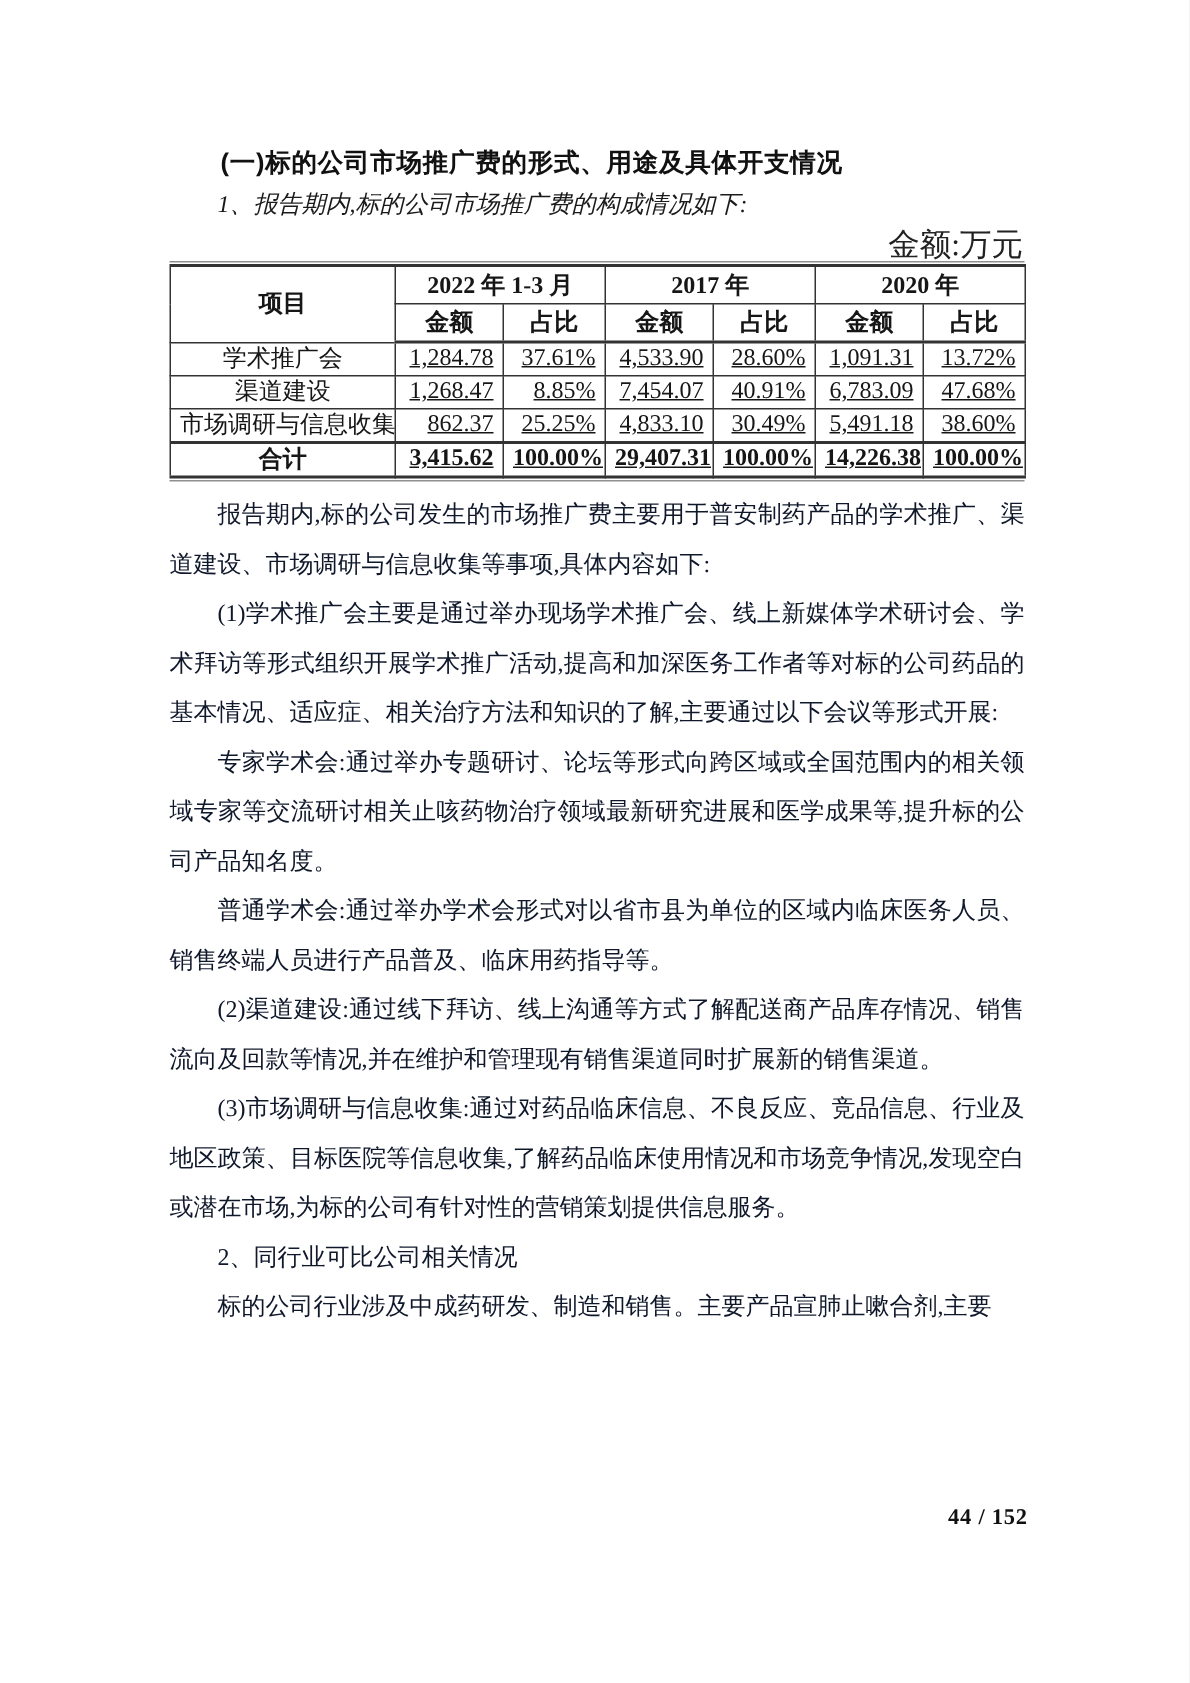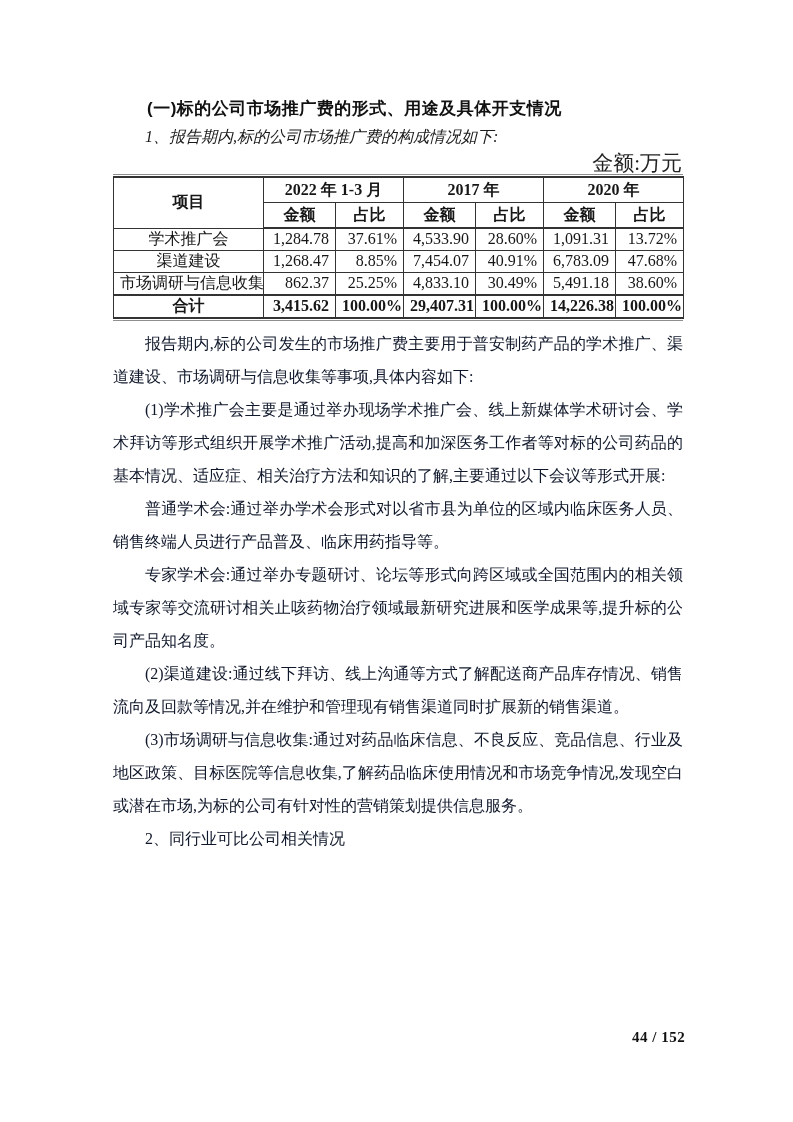--- a/index.html
+++ b/index.html
@@ -29,29 +29,29 @@
   }
   table.fee th,table.fee td{
     border:1px solid #333;padding:0 6px;overflow:hidden;white-space:nowrap;
   }
   table.fee thead th{
     font-weight:700;text-align:center;height:24px;padding:0 2px;
   }
   table.fee thead tr.subhead th{border-bottom-width:2px;}
   table.fee tbody td{height:20px;margin-left:29px;}
   td.item-cell{text-align:center;padding:0 2px;}
-  td.num-cell{text-align:right;padding-right:9px;}
+  td.num-cell{text-align:right;padding-right:9px;text-decoration:underline;}
   tr.total-row td{font-weight:700;height:24px;border-top-width:2px;}
   .body-text{margin-top:6px;}
   .body-text p{
     font-size:16px;line-height:33px;margin:0;text-indent:32px;
     text-align:justify;color:#0f172a;
   }
   .page-footer{
-    position:absolute;left:632px;top:1029px;
+    position:absolute;left:632px;top:1004px;
     font-size:15px;font-weight:700;color:#111;letter-spacing:0.5px;
   }
 </style>
 </head>
 <body>
 
 <div class="page">
 
   <h1 class="heading">(一)标的公司市场推广费的形式、用途及具体开支情况</h1>
 
@@ -123,22 +123,23 @@
           <td class="num-cell">14,226.38</td>
           <td class="num-cell">100.00%</td>
         </tr>
       </tbody>
     </table>
   </div>
 
   <div class="body-text">
     <p>报告期内,标的公司发生的市场推广费主要用于普安制药产品的学术推广、渠道建设、市场调研与信息收集等事项,具体内容如下:</p>
     <p>(1)学术推广会主要是通过举办现场学术推广会、线上新媒体学术研讨会、学术拜访等形式组织开展学术推广活动,提高和加深医务工作者等对标的公司药品的基本情况、适应症、相关治疗方法和知识的了解,主要通过以下会议等形式开展:</p>
+    <p>专家学术会:通过举办专题研讨、论坛等形式向跨区域或全国范围内的相关领域专家等交流研讨相关止咳药物治疗领域最新研究进展和医学成果等,提升标的公司产品知名度。</p>
     <p>普通学术会:通过举办学术会形式对以省市县为单位的区域内临床医务人员、销售终端人员进行产品普及、临床用药指导等。</p>
-    <p>专家学术会:通过举办专题研讨、论坛等形式向跨区域或全国范围内的相关领域专家等交流研讨相关止咳药物治疗领域最新研究进展和医学成果等,提升标的公司产品知名度。</p>
     <p>(2)渠道建设:通过线下拜访、线上沟通等方式了解配送商产品库存情况、销售流向及回款等情况,并在维护和管理现有销售渠道同时扩展新的销售渠道。</p>
     <p>(3)市场调研与信息收集:通过对药品临床信息、不良反应、竞品信息、行业及地区政策、目标医院等信息收集,了解药品临床使用情况和市场竞争情况,发现空白或潜在市场,为标的公司有针对性的营销策划提供信息服务。</p>
     <p>2、同行业可比公司相关情况</p>
+    <p>标的公司行业涉及中成药研发、制造和销售。主要产品宣肺止嗽合剂,主要</p>
   </div>
 
   <div class="page-footer">44 / 152</div>
 
 </div>
 
 </body></html>

